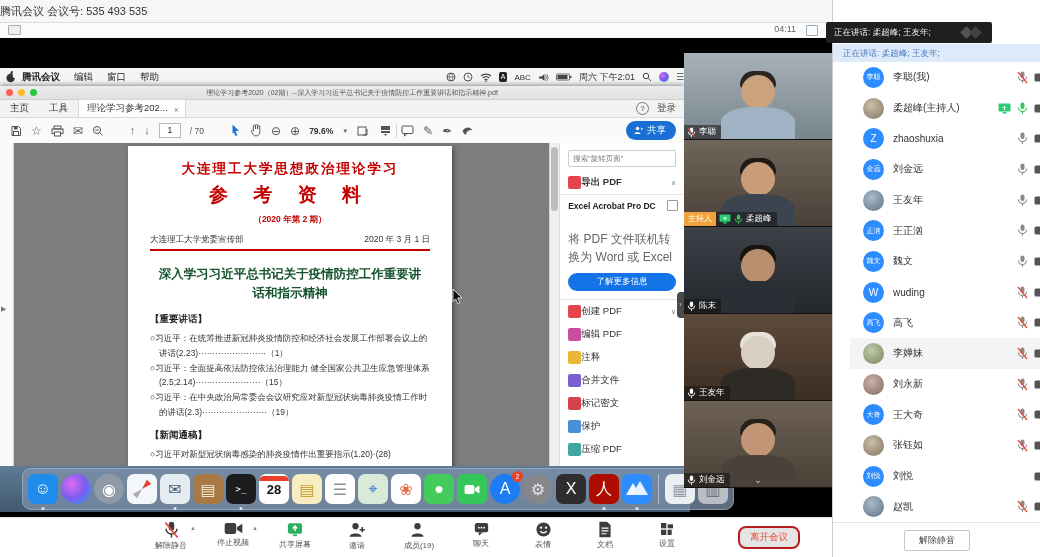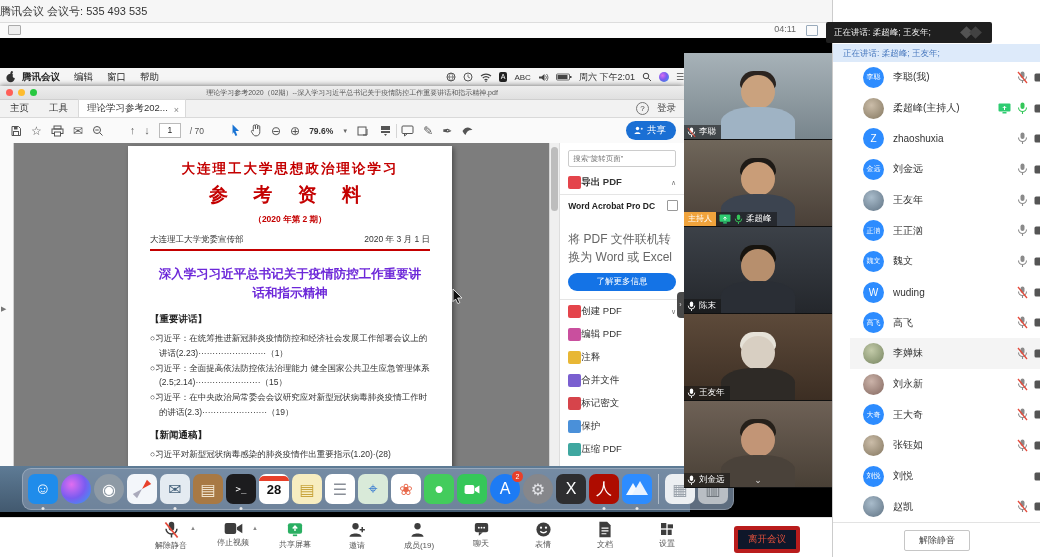--- a/index.html
+++ b/index.html
@@ -54,21 +54,21 @@
   .acro-body{position:absolute;left:0;top:57px;right:0;bottom:0;display:flex;}
   .docpane{position:relative;width:560px;background:#7d7d7d;overflow:hidden;}
   .navstrip{position:absolute;left:0;top:0;bottom:0;width:13px;background:#fafafa;border-right:1px solid #d0d0d0;}
   .navstrip .h{position:absolute;left:1px;top:50%;font-size:7px;color:#777;}
   .page{position:absolute;left:128px;top:3px;width:324px;background:#fff;height:330px;box-shadow:2px 2px 5px rgba(0,0,0,.4);padding:14px 22px 0 22px;box-sizing:border-box;}
   .m1{color:#c40000;font-weight:bold;text-align:center;font-size:13.5px;letter-spacing:2px;white-space:nowrap;}
   .m2{color:#c40000;font-weight:bold;text-align:center;font-size:19px;letter-spacing:10px;margin-top:4px;white-space:nowrap;}
   .issue{color:#c40000;text-align:center;font-size:8.5px;font-weight:bold;margin-top:6px;}
   .pubrow{display:flex;justify-content:space-between;font-size:8.5px;color:#333;margin-top:8px;}
   .redrule{height:2px;background:#c40000;margin-top:3px;}
-  .dochead{font-size:12.5px;font-weight:bold;color:#6d28d9;text-align:center;margin:14px 6px 0 6px;line-height:1.55;}
+  .dochead{font-size:12.5px;font-weight:bold;color:#14532d;text-align:center;margin:14px 6px 0 6px;line-height:1.55;}
   .sect{font-size:9.5px;font-weight:bold;color:#222;margin-top:9px;}
   .toc{font-size:8.5px;color:#333;margin-top:5px;line-height:1.75;}
   .toc .ti{padding-left:9px;text-indent:-9px;word-break:break-all;}
   .vsb{position:absolute;right:0;top:0;bottom:0;width:9px;background:#efefef;border-left:1px solid #d5d5d5;}
   .vsb .th{position:absolute;left:1px;right:1px;top:4px;height:64px;background:#bdbdbd;border-radius:4px;}
   .cursor{position:absolute;z-index:50;}
   
   .tpanel{position:relative;width:124px;background:#fff;border-left:1px solid #ddd;font-size:9.5px;color:#333;overflow:hidden;}
   .tsearch{margin:7px 8px 4px 8px;height:15px;border:1px solid #ccc;border-radius:2px;background:#fff;display:flex;align-items:center;}
   .tsearch input{border:none;outline:none;width:100%;font-size:7.5px;padding:0 4px;color:#333;background:transparent;font-family:inherit;}
@@ -105,21 +105,21 @@
   .hostbadge{background:#f0a33c;color:#fff;font-size:8px;padding:1px 4px;margin-left:-3px;height:12px;line-height:12px;}
   .expandv{position:absolute;left:50%;bottom:2px;transform:translateX(-50%);color:#ddd;font-size:9px;}
   .p-head{position:absolute;left:50%;transform:translateX(-50%);border-radius:50%;}
   .p-body{position:absolute;left:50%;transform:translateX(-50%);border-radius:45% 45% 0 0;}
   
   .botbar{position:absolute;left:0;top:517px;width:832px;height:40px;background:#fff;border-top:1px solid #e4e4e4;z-index:35;}
   .ctrls{position:absolute;left:148px;top:3px;display:flex;gap:16px;}
   .ctrl{width:46px;display:flex;flex-direction:column;align-items:center;gap:1px;cursor:default;position:relative;}
   .ctrl .lab{font-size:8px;color:#555;white-space:nowrap;}
   .ctrl .arr{position:absolute;right:-2px;top:4px;font-size:6px;color:#888;}
-  .leave{position:absolute;right:32px;top:8px;border:4px solid #b91c1c;color:#e0503c;font-size:9.5px;border-radius:3px;padding:3px 10px;background:#0f172a;}
+  .leave{position:absolute;right:32px;top:8px;border:2px solid #b91c1c;color:#e0503c;font-size:9.5px;border-radius:8px;padding:3px 10px;background:#e5e5e5;}
   
   .ppanel{position:absolute;left:832px;top:0;width:208px;height:557px;background:#fff;border-left:1px solid #ccc;z-index:45;}
   .speakbar{position:absolute;left:0;top:44px;width:208px;height:18px;background:#ddeafa;color:#4a7abf;font-size:8.5px;line-height:18px;padding-left:10px;box-sizing:border-box;white-space:nowrap;overflow:hidden;}
   .plist{position:absolute;left:0;top:62px;width:208px;height:460px;display:flex;flex-direction:column;padding-left:17px;}
   .prow{flex:1;display:flex;align-items:center;padding:0 10px 0 13px;gap:9px;}
   .prow.hl{background:#f4f4f4;}
   .pav{width:21px;height:21px;border-radius:50%;flex:none;display:flex;align-items:center;justify-content:center;color:#fff;}
   .pav.blue{background:#2d8cff;}
   .pav.t2{font-size:7px;letter-spacing:0;}
   .pav.t1{font-size:10px;}
@@ -328,21 +328,21 @@
               <div class="tsearch">
                 <input placeholder="搜索“旋转页面”" style="">
               </div>
               <div class="trow">
                 <span class="ticon" style="background:#e4444b;"></span>
                 <span class="lbl" style="font-weight:bold;">导出 PDF</span>
                 <span class="chev">∧</span>
               </div>
               <div class="promo">
                 <span class="pico"></span>
-                <div class="pt">Word Acrobat Pro DC</div>
+                <div class="pt">Excel Acrobat Pro DC</div>
                 <div class="pd">将 PDF 文件联机转换为 Word 或 Excel</div>
                 <div class="bluebtn">了解更多信息</div>
               </div>
               <div id="tool-list">
                   <div class="trow">
                     <span class="ticon" style="background: rgb(228, 68, 75);"></span>
                     <span class="lbl">创建 PDF</span>
                     <span class="chev">∨</span>
                   </div>
                   <div class="trow">

